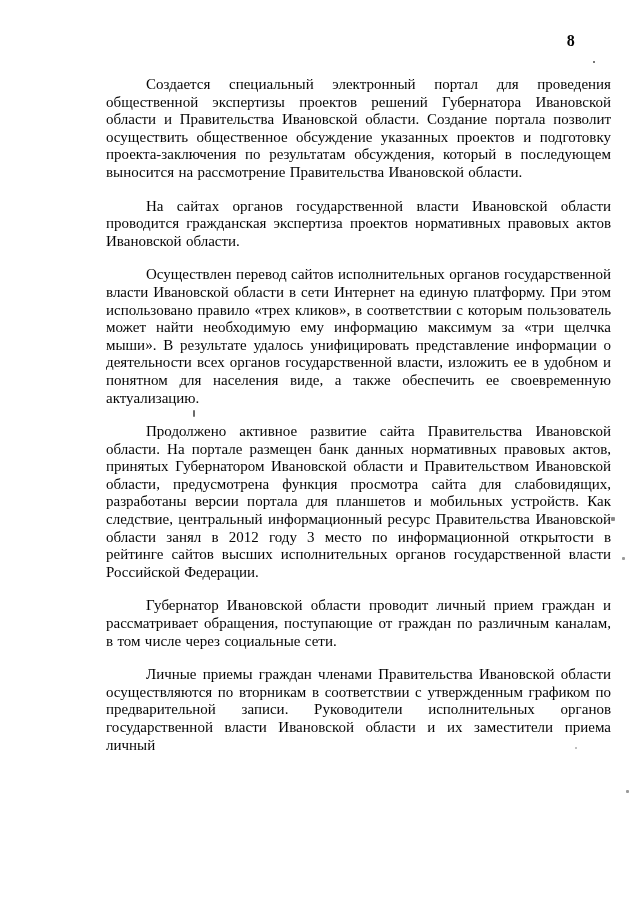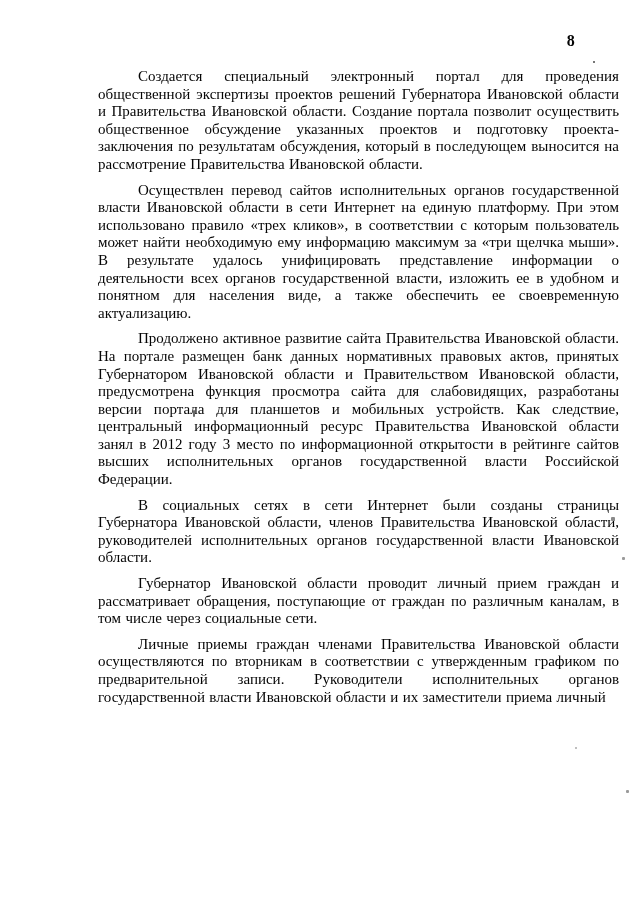--- a/index.html
+++ b/index.html
@@ -30,21 +30,21 @@
     position: absolute;
     left: 90px;
     top: 60px;
     width: 537px;
     font-size: 15px;
     line-height: 17.6px;
     text-align: justify;
     text-justify: inter-word;
   }
   .text-block p {
-    margin: 8px;
+    margin: 16px;
     padding: 0;
     text-indent: 40px;
     word-spacing: 0.6px;
   }
   
   .speck {
     position: absolute;
     background: #4a4a4a;
     border-radius: 1px;
   }
@@ -57,23 +57,23 @@
 </style>
 </head>
 <body>
 
 <div class="page">
 
   <div class="page-number">8</div>
 
   <div class="text-block">
     <p>Создается специальный электронный портал для проведения общественной экспертизы проектов решений Губернатора Ивановской области и Правительства Ивановской области. Создание портала позволит осуществить общественное обсуждение указанных проектов и подготовку проекта-заключения по результатам обсуждения, который в последующем выносится на рассмотрение Правительства Ивановской области.</p>
+    <p>На сайтах органов государственной власти Ивановской области проводится гражданская экспертиза проектов нормативных правовых актов Ивановской области.</p>
     <p>Осуществлен перевод сайтов исполнительных органов государственной власти Ивановской области в сети Интернет на единую платформу. При этом использовано правило «трех кликов», в соответствии с которым пользователь может найти необходимую ему информацию максимум за «три щелчка мыши». В результате удалось унифицировать представление информации о деятельности всех органов государственной власти, изложить ее в удобном и понятном для населения виде, а также обеспечить ее своевременную актуализацию.</p>
     <p>Продолжено активное развитие сайта Правительства Ивановской области. На портале размещен банк данных нормативных правовых актов, принятых Губернатором Ивановской области и Правительством Ивановской области, предусмотрена функция просмотра сайта для слабовидящих, разработаны версии портала для планшетов и мобильных устройств. Как следствие, центральный информационный ресурс Правительства Ивановской области занял в 2012 году 3 место по информационной открытости в рейтинге сайтов высших исполнительных органов государственной власти Российской Федерации.</p>
-    <p>В социальных сетях в сети Интернет были созданы страницы Губернатора Ивановской области, членов Правительства Ивановской области, руководителей исполнительных органов государственной власти Ивановской области.</p>
     <p>Губернатор Ивановской области проводит личный прием граждан и рассматривает обращения, поступающие от граждан по различным каналам, в том числе через социальные сети.</p>
     <p>Личные приемы граждан членами Правительства Ивановской области осуществляются по вторникам в соответствии с утвержденным графиком по предварительной записи. Руководители исполнительных органов государственной власти Ивановской области и их заместители приема личный</p>
   </div>
 
   <div class="speck s1"></div>
   <div class="speck s2"></div>
   <div class="speck s3"></div>
   <div class="speck s4"></div>
   <div class="speck s5"></div>
   <div class="speck s6"></div>

